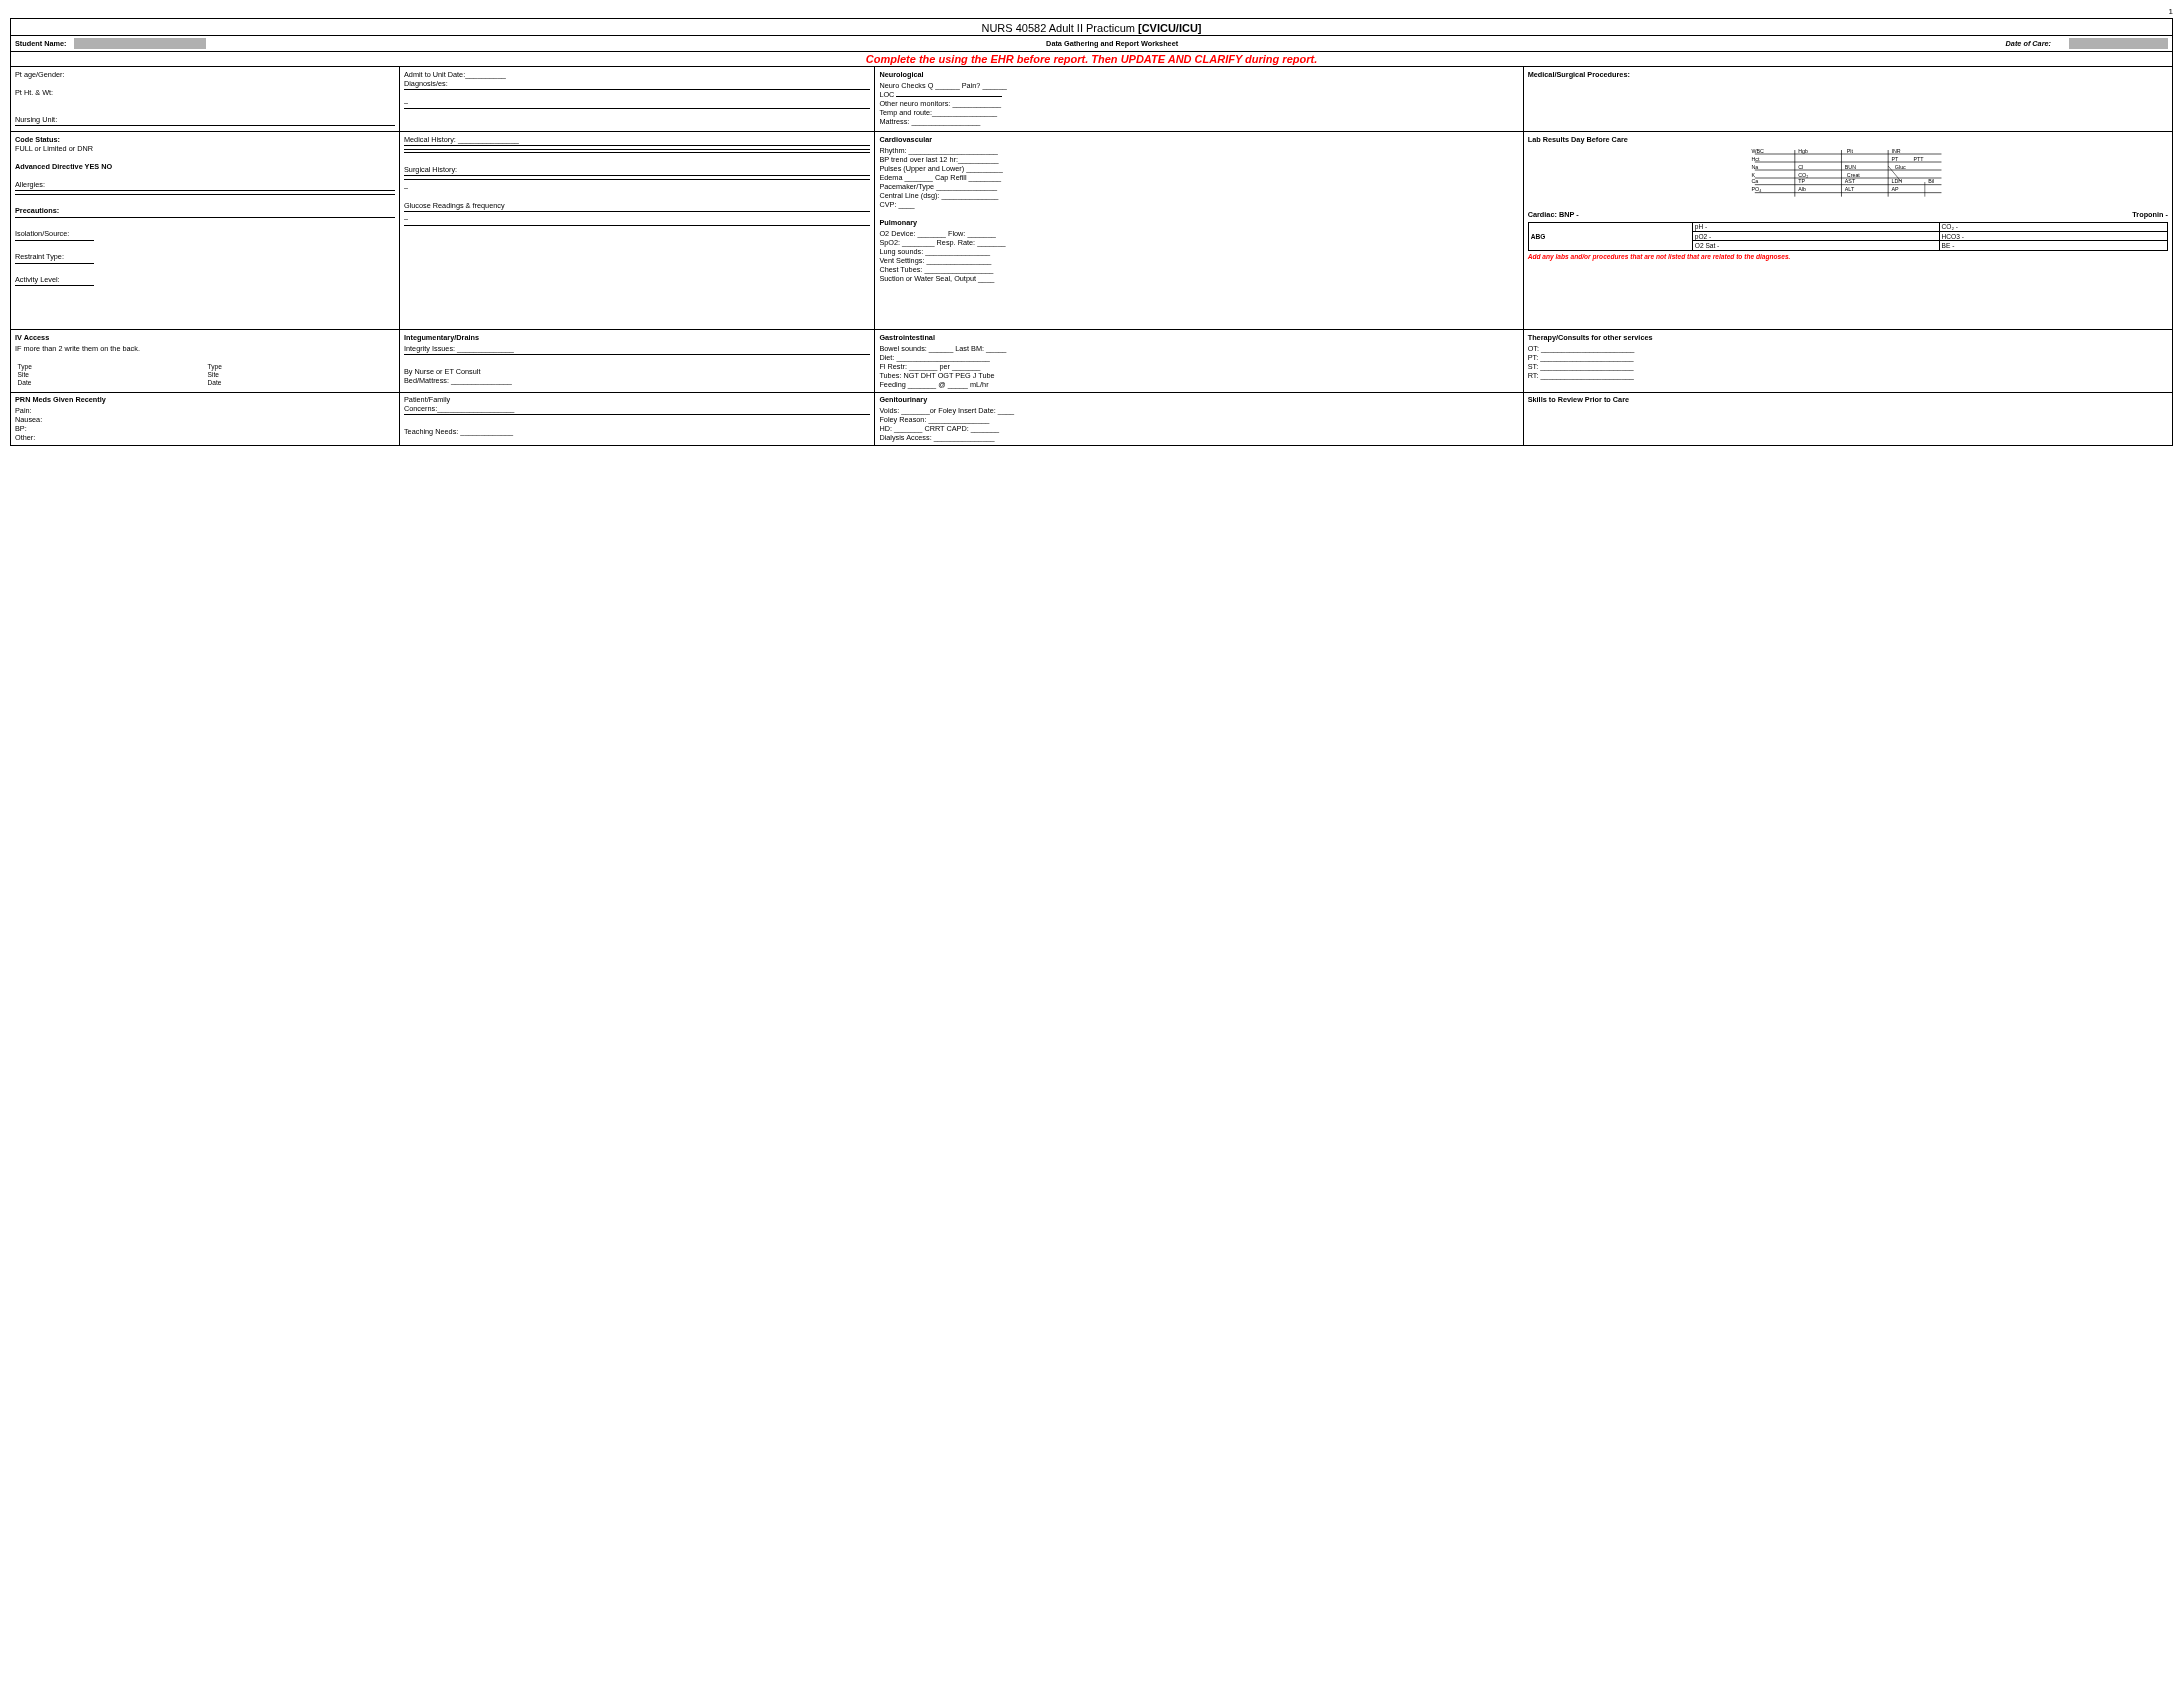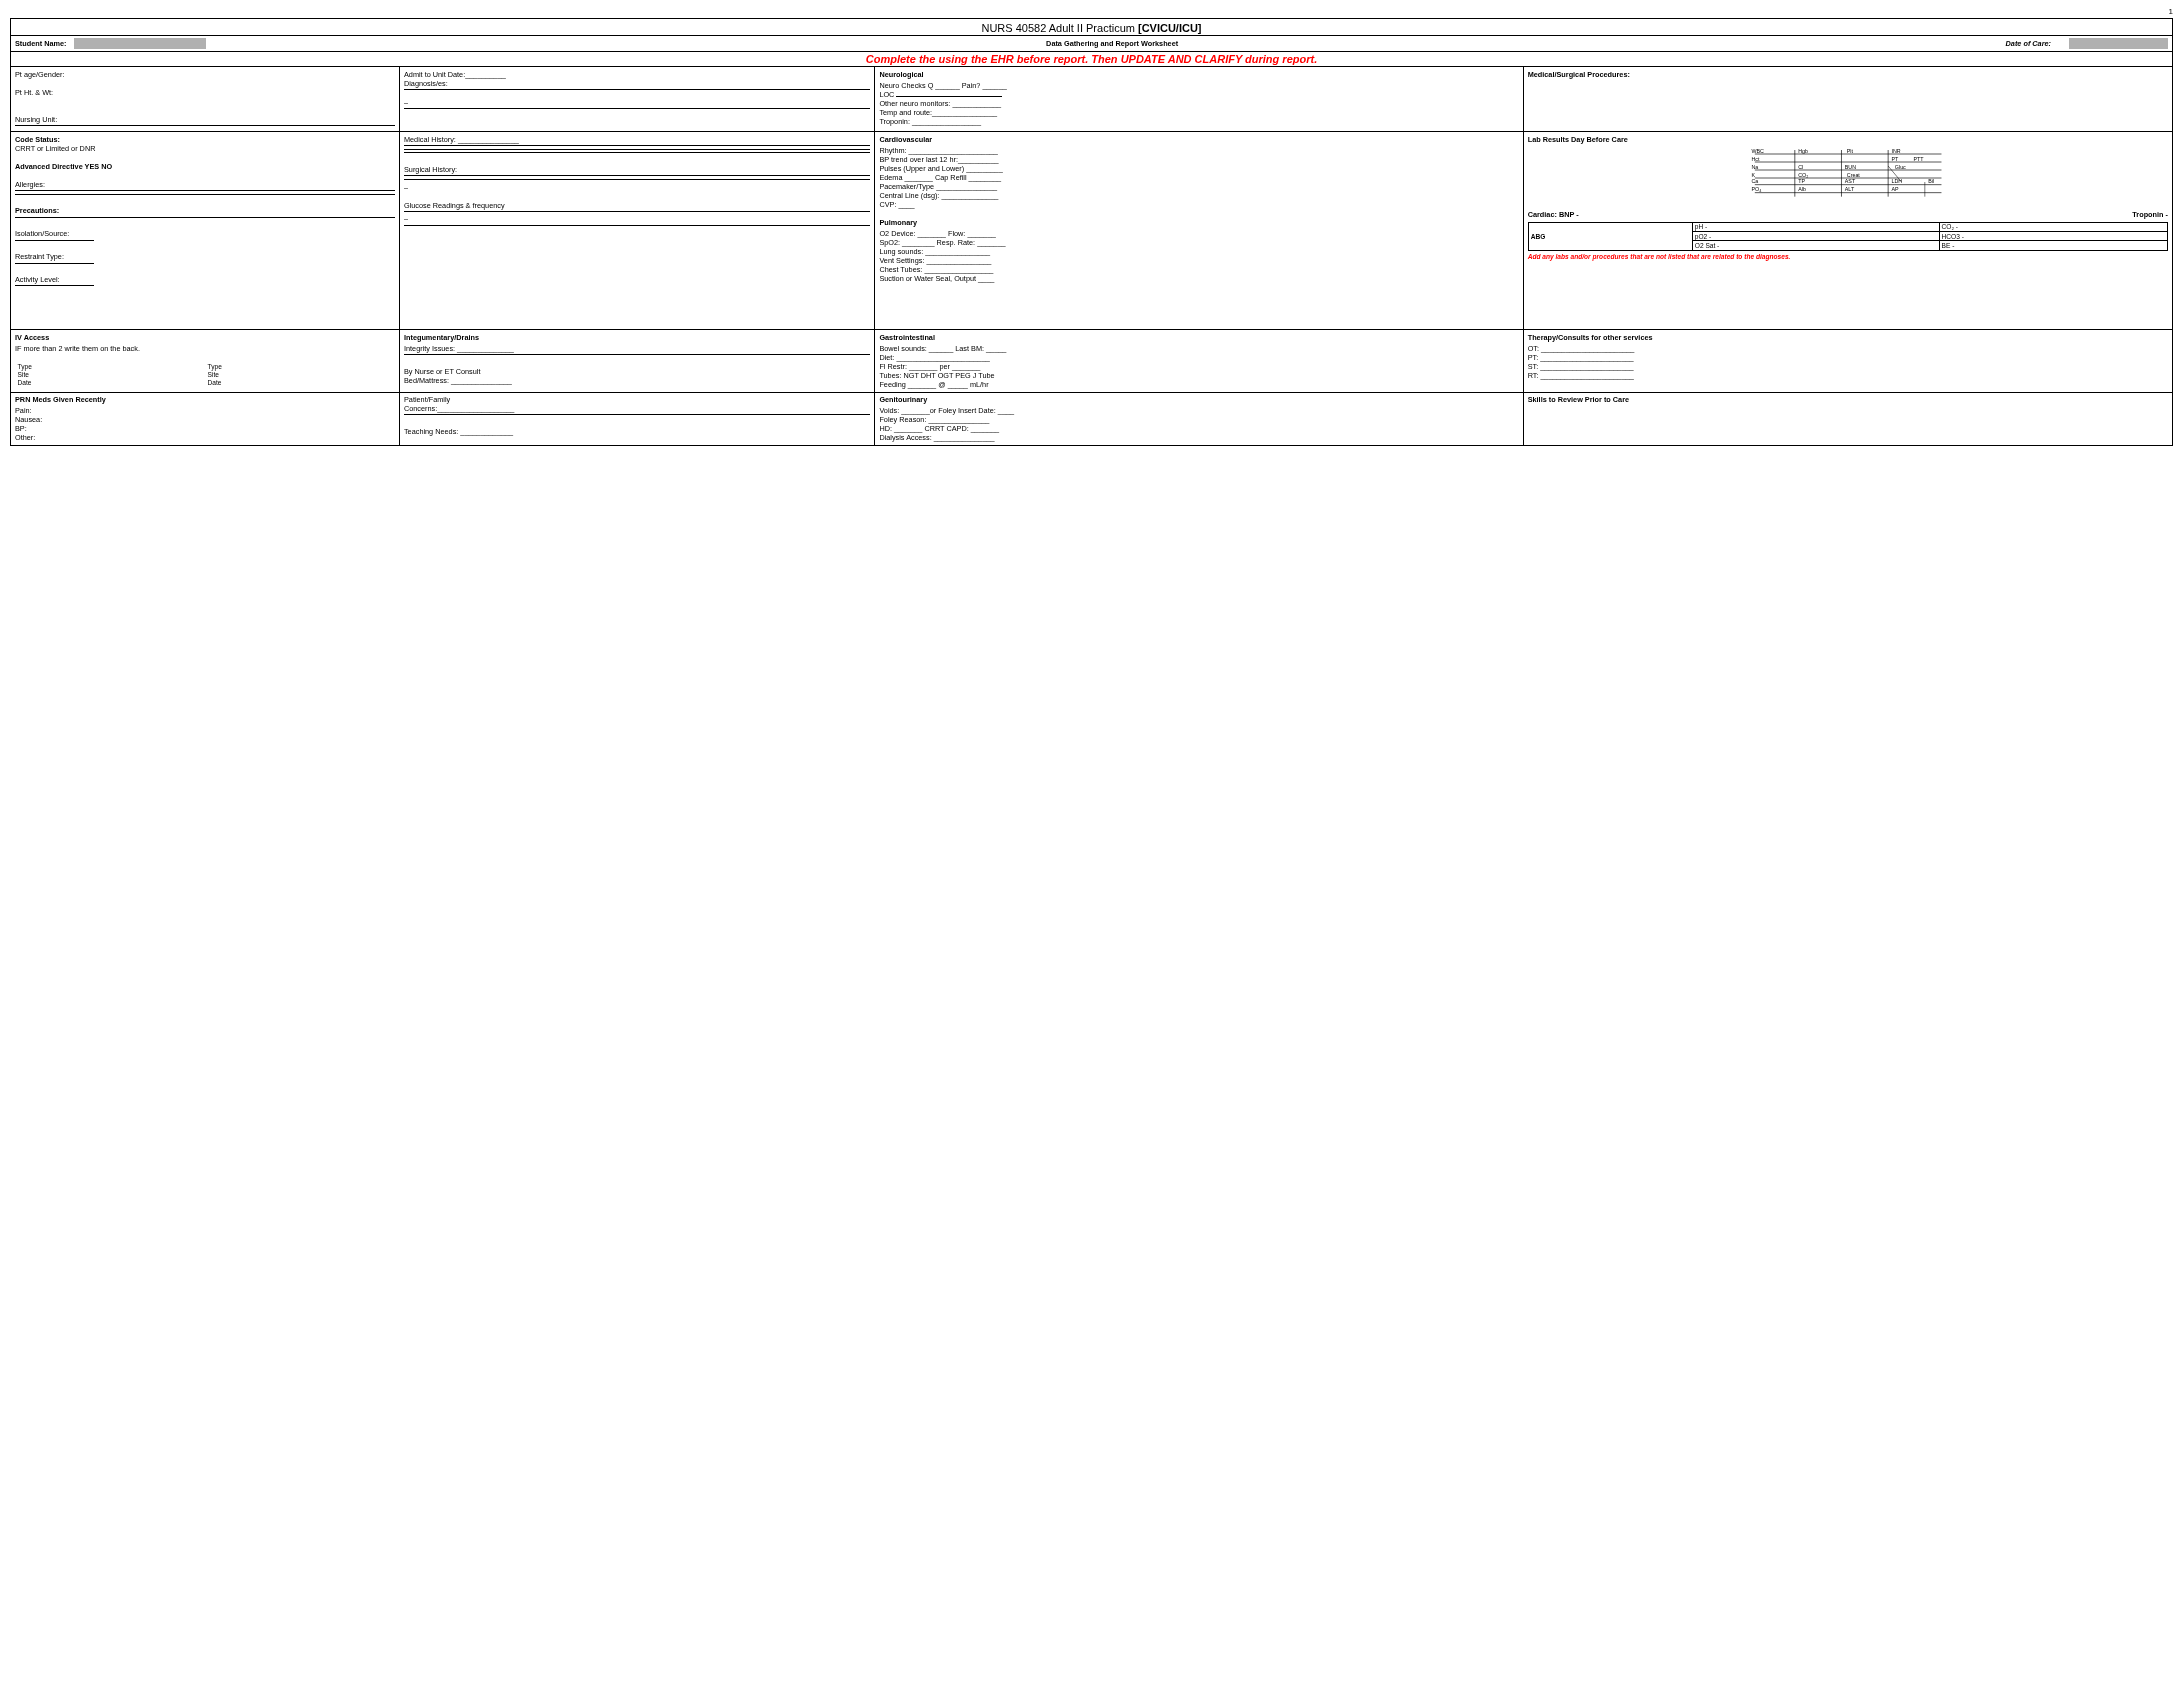--- a/index.html
+++ b/index.html
@@ -187,33 +187,33 @@
 
     <div class="cell col-3">
       <div class="section-title">Neurological</div>
       <div>Neuro Checks Q ______ Pain? ______</div>
       <div>
         <span>LOC</span>
         <span class="dash dash-xl"></span>
       </div>
       <div>Other neuro monitors: ____________</div>
       <div>Temp and route:________________</div>
-      <div>Troponin: _________________</div>
+      <div>Mattress: _________________</div>
     </div>
 
     <div class="cell col-4">
       <div class="section-title">Medical/Surgical Procedures:</div>
     </div>
   </div>
 
   <div class="grid-row" style="min-height: 198px;">
 
     <div class="cell col-1">
       <div class="bold">Code Status:</div>
-      <div>CRRT or Limited or DNR</div>
+      <div>FULL or Limited or DNR</div>
       <br>
       <div class="bold">Advanced Directive  YES    NO</div>
       <br>
       <div>Allergies:</div>
       <span class="field-line field-line-long"></span>
       <span class="field-line field-line-long"></span>
       <br>
       <div class="bold">Precautions:</div>
       <span class="field-line field-line-long"></span>
       <br>

